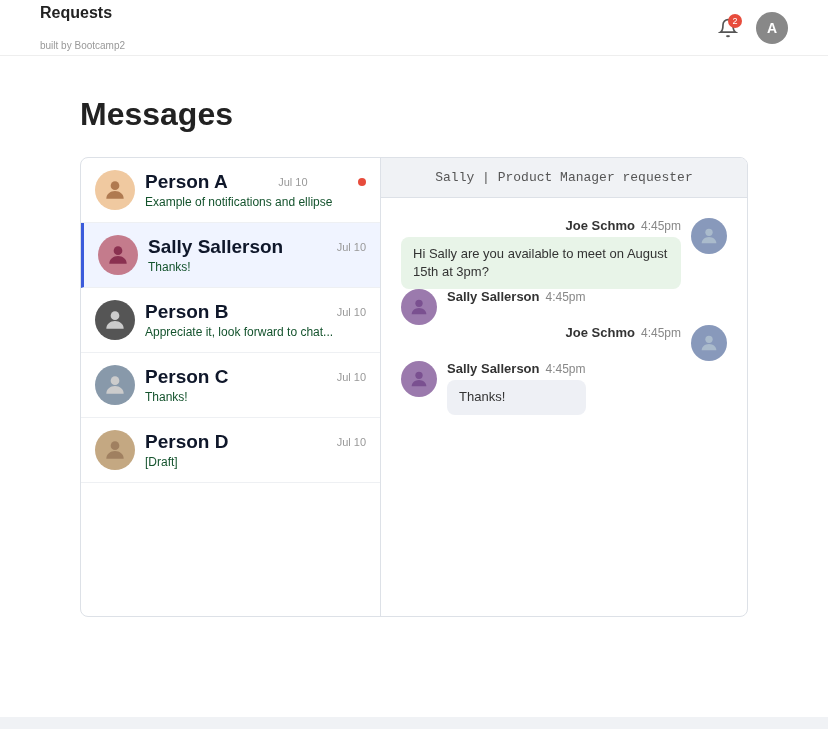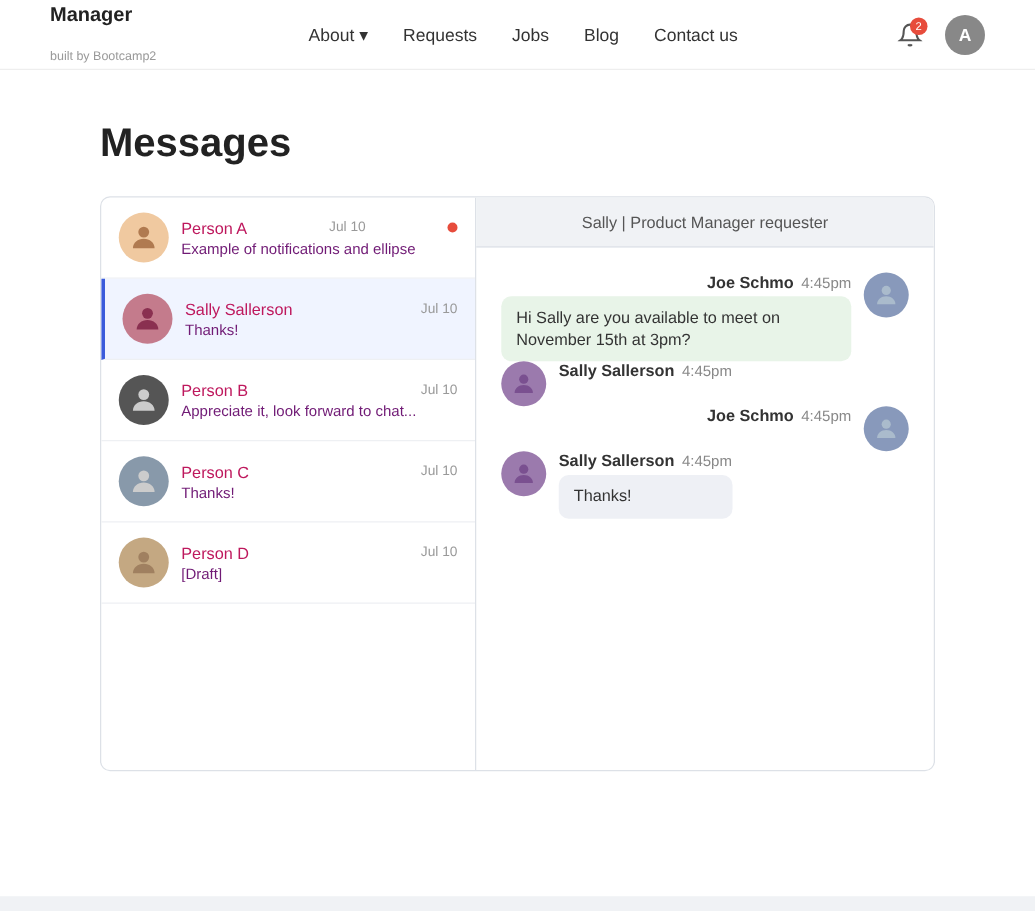--- a/index.html
+++ b/index.html
@@ -30,28 +30,28 @@
       min-height: 460px;
     }
 
     
     .left-panel { width: 300px; border-right: 1px solid #dde1e7; flex-shrink: 0; }
     .conv-item { display: flex; align-items: center; gap: 10px; padding: 12px 14px; cursor: pointer; border-bottom: 1px solid #eef0f3; position: relative; }
     .conv-item.active { background: #f0f4ff; border-left: 3px solid #3b5bdb; }
     .conv-avatar { width: 40px; height: 40px; border-radius: 50%; flex-shrink: 0; overflow: hidden; background: #ccc; display: flex; align-items: center; justify-content: center; }
     .conv-info { flex: 1; min-width: 0; }
     .conv-header { display: flex; justify-content: space-between; align-items: center; }
-    .conv-name { font-weight: 400; font-size: 13px; color: #be185d; }
+    .conv-name { font-weight: 700; font-size: 19px; color: #0f172a; }
     .conv-date { font-size: 11px; color: #999; }
-    .conv-preview { font-size: 12px; color: #701a75; white-space: nowrap; overflow: hidden; text-overflow: ellipsis; margin-top: 2px; }
+    .conv-preview { font-size: 12px; color: #14532d; white-space: nowrap; overflow: hidden; text-overflow: ellipsis; margin-top: 2px; }
     .unread-dot { width: 8px; height: 8px; border-radius: 50%; background: #e74c3c; flex-shrink: 0; }
 
     
     .right-panel { flex: 1; display: flex; flex-direction: column; }
-    .chat-header { padding: 12px 20px; background: #f0f2f5; border-bottom: 1px solid #dde1e7; font-size: 13px; color: #555; text-align: center; }
+    .chat-header { padding: 12px 20px; background: #f0f2f5; border-bottom: 1px solid #dde1e7; font-size: 13px; color: #555; text-align: center; font-family: Liberation Mono, monospace; }
     .chat-body { flex: 1; padding: 20px; display: flex; flex-direction: column; gap: 0; overflow-y: auto; }
 
     
     .msg-group { display: flex; align-items: flex-start; gap: 10px; }
     .msg-group.right { justify-content: flex-end; }
     .msg-group.right .msg-avatar { order: 2; }
     .msg-group.right .msg-content { align-items: flex-end; }
     .msg-avatar { width: 36px; height: 36px; border-radius: 50%; background: #ccc; overflow: hidden; flex-shrink: 0; display: flex; align-items: center; justify-content: center; }
     .msg-content { display: flex; flex-direction: column; gap: 4px; max-width: 340px; }
     .msg-meta { display: flex; align-items: center; gap: 6px; font-size: 12px; color: #888; }
@@ -76,32 +76,22 @@
     .av-d { background: #c4a882; }
     .av-sally { background: #c47b8c; }
     .av-joe { background: #8899bb; }
     .av-sally2 { background: #9b7aad; }
   </style>
 </head>
 <body>
 
 <nav>
   <div class="nav-logo">
-    <span class="nav-logo-title">Manager</span>
+    <span class="nav-logo-title">Requests</span>
     <span class="nav-logo-sub">built by Bootcamp2</span>
-  </div>
-  <div class="nav-links">
-    <a class="nav-link">
-      <span>About</span>
-      <span>▾</span>
-    </a>
-    <a class="nav-link">Requests</a>
-    <a class="nav-link">Jobs</a>
-    <a class="nav-link">Blog</a>
-    <a class="nav-link">Contact us</a>
   </div>
   <div class="nav-right">
     <div class="nav-bell">
       <svg width="20" height="20" viewBox="0 0 24 24" fill="none" stroke="#555" stroke-width="2">
           <path d="M18 8A6 6 0 0 0 6 8c0 7-3 9-3 9h18s-3-2-3-9"></path>
           <path d="M13.73 21a2 2 0 0 1-3.46 0"></path>
         </svg>
       <div class="nav-bell-badge">2</div>
     </div>
     <div class="nav-avatar">A</div>
@@ -208,21 +198,21 @@
             <svg width="22" height="22" viewBox="0 0 24 24" fill="#aabbcc">
                 <circle cx="12" cy="8" r="4"></circle>
                 <path d="M4 20c0-4 3.58-7 8-7s8 3 8 7"></path>
               </svg>
           </div>
           <div class="msg-content">
             <div class="msg-meta">
               <span class="msg-sender">Joe Schmo</span>
               <span>4:45pm</span>
             </div>
-            <div class="msg-bubble">Hi Sally are you available to meet on November 15th at 3pm?</div>
+            <div class="msg-bubble">Hi Sally are you available to meet on August 15th at 3pm?</div>
           </div>
         </div>
 
         <div class="msg-group left">
           <div class="msg-avatar av-sally2">
             <svg width="22" height="22" viewBox="0 0 24 24" fill="#7a5090">
                 <circle cx="12" cy="8" r="4"></circle>
                 <path d="M4 20c0-4 3.58-7 8-7s8 3 8 7"></path>
               </svg>
           </div>

